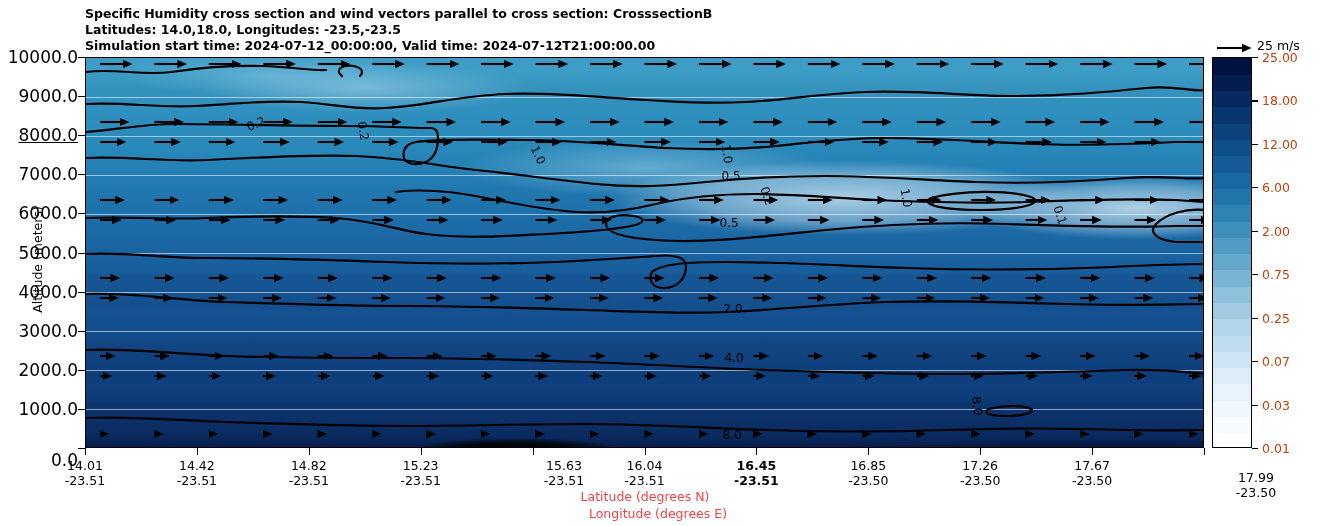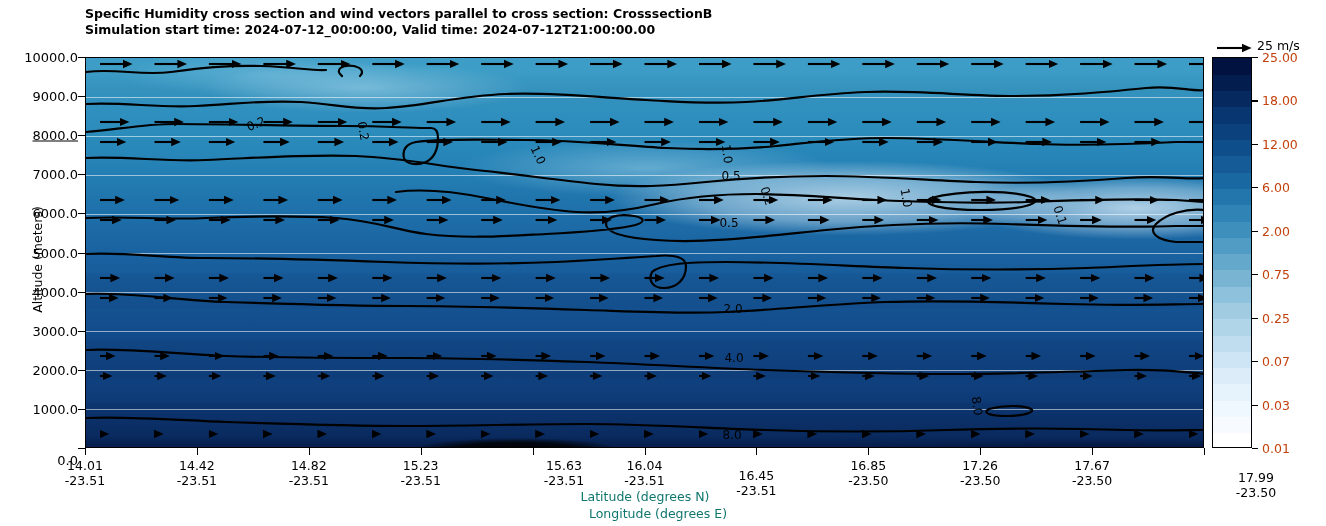--- a/index.html
+++ b/index.html
@@ -43,21 +43,21 @@
   
   .gridline {
     position: absolute; left: 0; width: 100%;
     height: 1px; background: rgba(255,255,255,0.55);
   }
 
   
   .ytick-label {
     position: absolute;
     right: 1248px;
-    font-size: 13px;
+    font-size: 17px;
     color: #000;
     text-align: right;
     white-space: nowrap;
     transform: translateY(-50%);
   }
   .ytick-mark {
     position: absolute;
     left: 78px; width: 7px; height: 1.1px;
     background: #000;
   }
@@ -85,21 +85,21 @@
     white-space: nowrap;
     transform: translateX(-50%);
   }
   .xtick-label .lat { display:block; }
   .xtick-label .lon { display:block; }
   .xlabel-block {
     position: absolute;
     top: 488px; left: 0; width: 1290px;
     text-align: center;
     font-size: 12.5px;
-    color: #0f766e;
+    color: #ef4444;
     line-height: 17px;
   }
   .xlabel-lon { padding-left: 26px; }
 
   
   .contour-svg { position:absolute; left:0; top:0; width:1119px; height:391px; }
   .clabel {
     position: absolute;
     font-size: 12px;
     color: #000;
@@ -140,20 +140,21 @@
     font-size: 12.5px; color:#000; white-space: nowrap;
   }
 </style>
 </head>
 <body>
 
 <div class="figure">
 
   <div class="title-block">
     <div>Specific Humidity cross section and wind vectors parallel to cross section: CrosssectionB</div>
+    <div>Latitudes: 14.0,18.0, Longitudes: -23.5,-23.5</div>
     <div>Simulation start time: 2024-07-12_00:00:00, Valid time: 2024-07-12T21:00:00.00</div>
   </div>
 
   <div class="axes">
     <div class="axes-inner" id="plot-inner">
 
       <div class="fill" style="background:linear-gradient(to bottom,
               #3d9dc6 0%,
               #3d9dc6 3%,
               #3492bd 8%,
@@ -566,21 +567,21 @@
       <div class="xtick-label" style="left: 564px; top: 458px;">
         <span class="lat">15.63</span>
         <span class="lon">-23.51</span>
       </div>
       <div class="xtick-mark" style="left: 644.5px;"></div>
       <div class="xtick-label" style="left: 644.5px; top: 458px;">
         <span class="lat">16.04</span>
         <span class="lon">-23.51</span>
       </div>
       <div class="xtick-mark" style="left: 756.4px;"></div>
-      <div class="xtick-label" style="left: 756.4px; top: 468px;">
+      <div class="xtick-label" style="left: 756.4px; top: 458px; font-weight: bold;">
         <span class="lat">16.45</span>
         <span class="lon">-23.51</span>
       </div>
       <div class="xtick-mark" style="left: 868.3px;"></div>
       <div class="xtick-label" style="left: 868.3px; top: 458px;">
         <span class="lat">16.85</span>
         <span class="lon">-23.50</span>
       </div>
       <div class="xtick-mark" style="left: 980.2px;"></div>
       <div class="xtick-label" style="left: 980.2px; top: 458px;">

